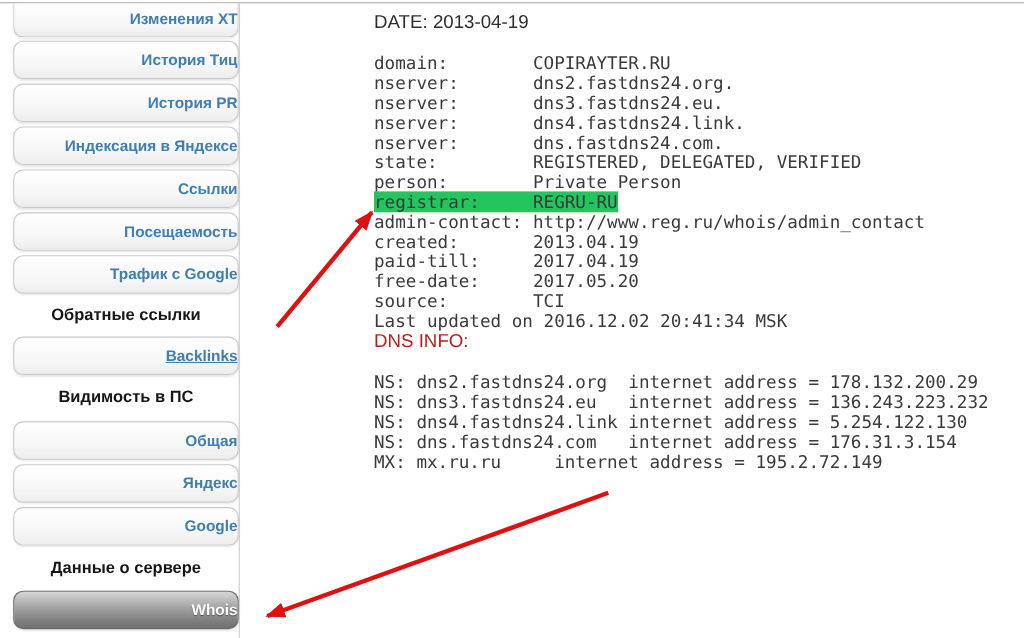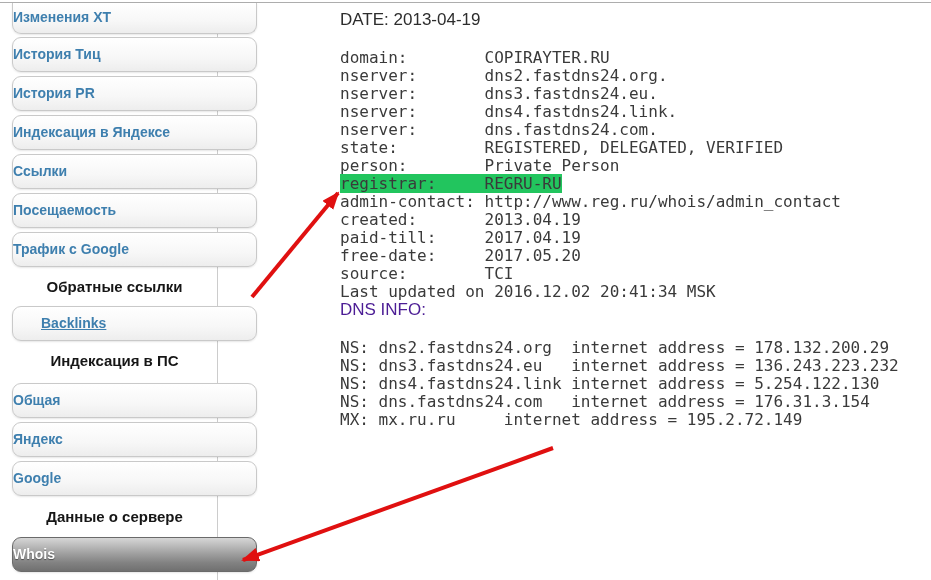--- a/index.html
+++ b/index.html
@@ -6,25 +6,25 @@
   .screen{
     position:relative;width:931px;height:580px;overflow:hidden;
     background:#fff;font-family:"Liberation Sans",sans-serif;
   }
   .top-line{position:absolute;left:0;top:2px;width:931px;height:1px;background:#adadad;}
   .divider{position:absolute;left:217px;top:3px;width:1px;height:577px;background:#cccccc;}
 
   
   .sidebar{position:absolute;left:0;top:0;width:218px;height:580px;}
   .sbtn{
-    position:absolute;left:12px;width:245px;height:35px;box-sizing:border-box;
+    position:absolute;left:12px;width:205px;height:35px;box-sizing:border-box;
     border:1px solid #c9c9c9;border-radius:9px;
     background:linear-gradient(180deg,#ffffff 0%,#f7f7f7 60%,#ededed 100%);
     box-shadow:0 1px 2px rgba(0,0,0,0.10);
-    color:#3e7fae;font-size:14px;font-weight:bold;text-align:left;line-height:33px;
+    color:#3e7fae;font-size:14px;font-weight:bold;text-align:right;line-height:33px;
     cursor:pointer;white-space:nowrap;overflow:hidden;
   }
   .sbtn.cut-top{border-top:none;border-radius:0 0 9px 9px;height:31px;line-height:29px;}
   .sbtn.link-style{ text-decoration:underline; }
   .sbtn.active{
     background:linear-gradient(180deg,#d6d6d6 0%,#a2a2a2 45%,#828282 75%,#707070 100%);
     border:1px solid #6a6a6a;color:#ffffff;text-shadow:0 1px 1px rgba(0,0,0,0.45);
   }
   .shdr{
     position:absolute;left:12px;width:205px;height:20px;line-height:20px;
@@ -42,21 +42,21 @@
     font-size:17px;color:#2d2d2d;white-space:pre;
   }
   .whois-block{position:absolute;left:121px;top:46px;}
   .wline,.dline{
     font-family:"DejaVu Sans Mono","Liberation Mono",monospace;
     font-size:16px;height:18px;line-height:18px;color:#3a3a3a;white-space:pre;
   }
   .hl{display:inline;}
   .dns-label{
     font-family:"Liberation Sans",sans-serif;font-size:17px;height:18px;line-height:18px;
-    color:#4c1d95;white-space:pre;
+    color:#b91c1c;white-space:pre;
   }
   .dns-lines{margin-top:20px;}
 
   
   .arrows{position:absolute;left:0;top:0;width:931px;height:580px;pointer-events:none;}
 </style>
 </head>
 <body>
 
 <div class="screen">
@@ -66,21 +66,21 @@
   <div class="sidebar">
     <div class="sbtn cut-top si-0">Изменения ХТ</div>
     <div class="sbtn si-1">История Тиц</div>
     <div class="sbtn si-3">Индексация в Яндексе</div>
     <div class="sbtn si-2">История PR</div>
     <div class="sbtn si-4">Ссылки</div>
     <div class="sbtn si-5">Посещаемость</div>
     <div class="sbtn si-6">Трафик с Google</div>
     <div class="shdr si-7">Обратные ссылки</div>
     <div class="sbtn link-style si-8">Backlinks</div>
-    <div class="shdr si-9">Индексация в ПС</div>
+    <div class="shdr si-9">Видимость в ПС</div>
     <div class="sbtn si-10">Общая</div>
     <div class="sbtn si-11">Яндекс</div>
     <div class="sbtn si-12">Google</div>
     <div class="shdr si-13">Данные о сервере</div>
     <div class="sbtn active si-14">Whois</div>
   </div>
 
   <div class="main">
     <div class="date-heading">DATE: 2013-04-19</div>
 

